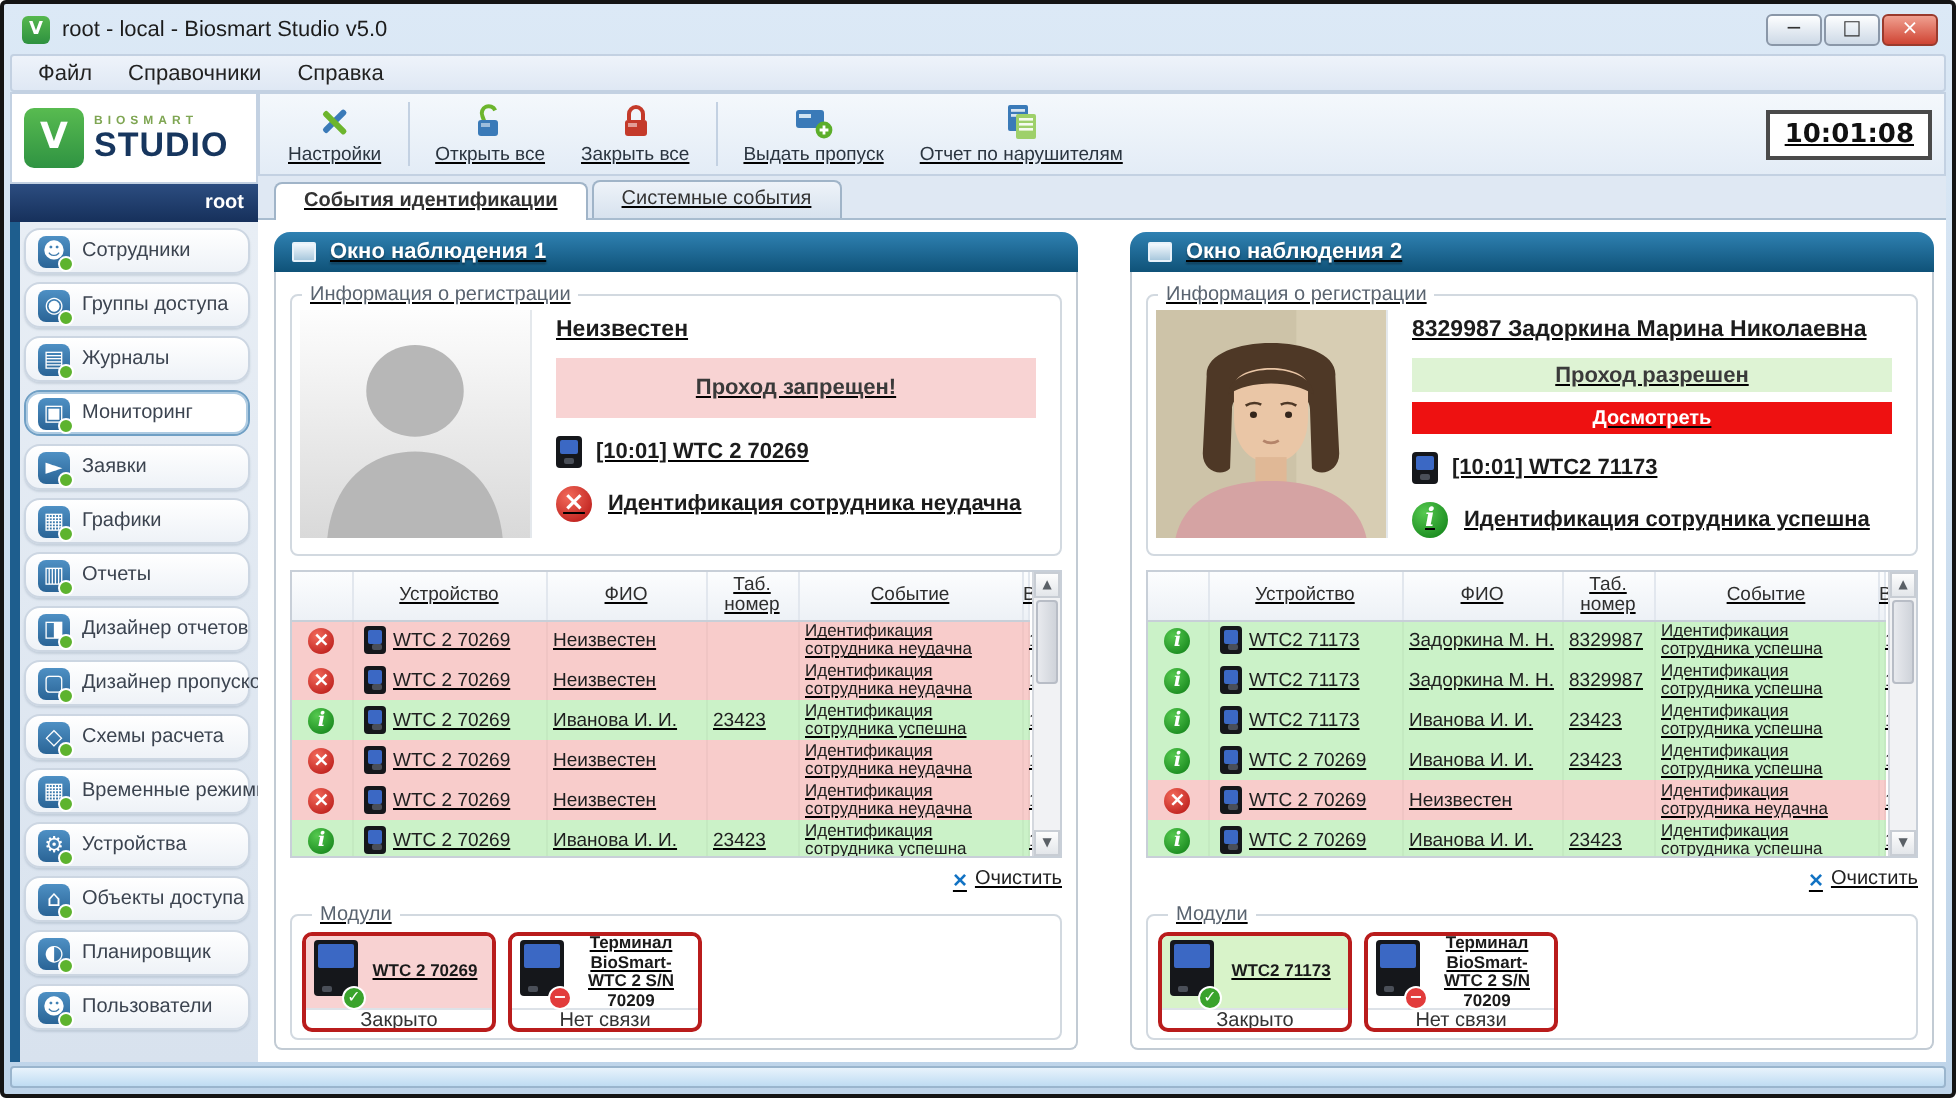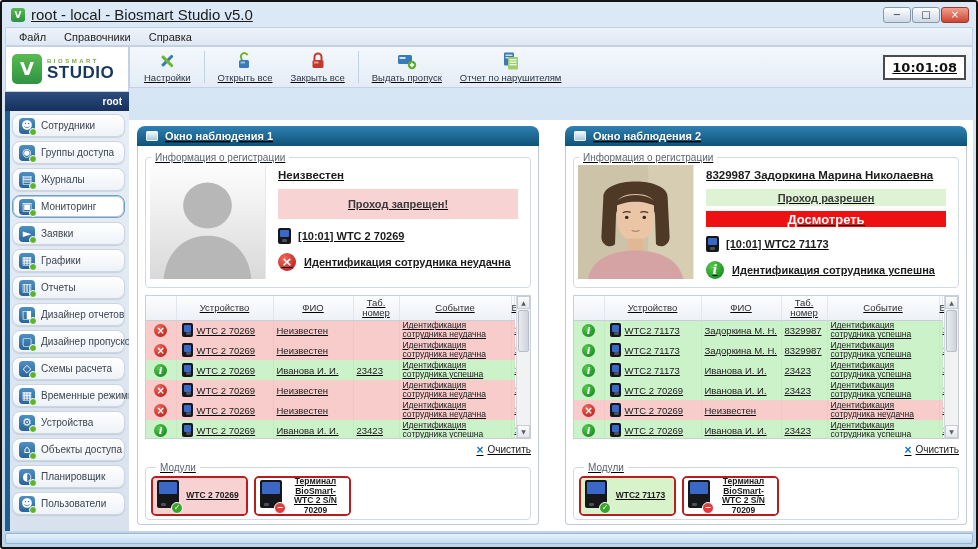--- a/index.html
+++ b/index.html
@@ -6,21 +6,21 @@
   html,body { width:978px; height:549px; overflow:hidden; background:#fff;
     font-family:"Liberation Sans","DejaVu Sans",sans-serif; }
   .app { width:978px; height:549px; border:2px solid #141414; border-radius:3px;
     background:linear-gradient(#dcE9f6,#bed4e9); padding:0 3px 3px; }
   .inner { height:100%; display:flex; flex-direction:column; }
 
   
   .titlebar { height:25px; display:flex; align-items:center; padding:0 4px 0 6px; gap:6px; }
   .title-ico { width:14px; height:14px; background:linear-gradient(#56b84e,#2e9140); border-radius:3px;
     color:#fff; font:bold 9px/14px "DejaVu Sans",sans-serif; text-align:center; }
-  .title-txt { font-size:15px; color:#1c1c1c; flex:1;text-decoration:underline; }
+  .title-txt { font-size:11px; color:#1c1c1c; flex:1; }
   .winbtns { display:flex; gap:1px; }
   .wbtn { width:28px; height:16px; border:1px solid #8a97a8; border-radius:3px;
     background:linear-gradient(#fdfeff,#cdd9e6); font:10px/14px "DejaVu Sans",sans-serif;
     text-align:center; color:#333; }
   .wbtn.close { background:linear-gradient(#f0a090,#cf4433); color:#fff; border-color:#9a3a2c; }
 
   
   .menubar { height:19px; background:linear-gradient(#eef3fa,#dfe8f4); border:1px solid #c3d1e2;
     border-radius:2px; display:flex; align-items:center; padding:6px 4px; }
   .menu-item { font-size:11px; color:#222; padding:0 9px; cursor:default; }
@@ -64,21 +64,21 @@
     font:bold 13px/15px "DejaVu Sans",sans-serif; color:#111; }
 
   
   .tabstrip { height:22px; padding:2px 0 0 8px; display:flex; gap:2px; background:#dfe8f3;
     border-bottom:1px solid #a8bccf; }
   .tab { padding:3px 14px 2px; font-size:10px; color:#333; border:1px solid #a0b4c8;
     border-bottom:none; border-radius:4px 4px 0 0; background:linear-gradient(#eef3f9,#d7e2ee); cursor:pointer; }
   .tab.active { background:#fff; font-weight:bold; position:relative; top:1px; }
 
   
-  .content { flex:1; min-height:0; background:#fff; display:flex; gap:26px; padding:6px 6px 6px 8px;margin-top:32px; }
+  .content { flex:1; min-height:0; background:#fff; display:flex; gap:26px; padding:6px 6px 6px 8px; }
   .panel { flex:1; min-width:0; display:flex; flex-direction:column; }
   .panel-hd { height:20px; border-radius:8px 8px 0 0; background:linear-gradient(#2f81b2,#0f5278);
     display:flex; align-items:center; gap:7px; padding:0 9px; }
   .win-ico { width:12px; height:10px; border:1px solid #e8f2fa; background:linear-gradient(#f2f8fd,#a9c8dd);
     border-radius:1px; }
   .panel-hd-title { color:#fff; font-size:11px; font-weight:bold; text-shadow:0 1px 1px rgba(0,0,0,.4); }
   .panel-bd { flex:1; min-height:0; border:1px solid #c2cbd4; border-top:none; border-radius:0 0 4px 4px;
     background:#fff; padding:6px 7px 4px; display:flex; flex-direction:column; }
 
   fieldset { border:1px solid #d2d9e0; border-radius:4px; }
@@ -87,21 +87,21 @@
   .info-fs { height:136px; }
   .info-row { display:flex; height:118px; padding:2px 4px; gap:0; }
   .photo { width:116px; height:114px; border-right:1px solid #e4e8ec; flex:0 0 auto; }
   .photo svg { width:100%; height:100%; display:block; }
   .info-right { flex:1; min-width:0; padding:2px 8px 0 12px; display:flex; flex-direction:column; }
   .person-name { font-size:11.5px; font-weight:bold; color:#1c1c1c; margin-top:2px; }
   .banner { margin-top:8px; height:26px; display:flex; align-items:center; justify-content:center;
     font-size:11px; font-weight:bold; color:#3a3a3a; }
   .banner.denied { background:#f8d3d3; height:30px; }
   .banner.allowed { background:#def3d4; }
-  .inspect { margin-top:5px; height:24px; background:#ee1111; color:#fff; font-size:13px; font-weight:bold;
+  .inspect { margin-top:5px; height:24px; background:#ee1111; color:#fff; font-size:10px; font-weight:bold;
     display:flex; align-items:center; justify-content:center; cursor:pointer; border:none; }
   .dev-line { margin-top:9px; display:flex; align-items:center; gap:7px;
     font-size:11px; font-weight:bold; color:#1c1c1c; }
   .status-line { margin-top:9px; display:flex; align-items:center; gap:8px;
     font-size:11px; font-weight:bold; color:#1c1c1c; }
 
   
   .dev { display:inline-block; width:13px; height:16px; background:#15171b; border-radius:2px;
     position:relative; flex:0 0 auto; }
   .dev::before { content:""; position:absolute; left:2px; top:2px; right:2px; height:7px;
@@ -341,20 +341,24 @@
                   <rect x="8.5" y="10.5" width="7" height="1.3" fill="#fff" opacity=".9"></rect>
                   <rect x="8.5" y="13" width="7" height="1.3" fill="#fff" opacity=".9"></rect>
                 </svg>
               </span>
             <span class="tbtn-label">Отчет по нарушителям</span>
           </div>
           <div class="tspace"></div>
           <div class="clock">10:01:08</div>
         </div>
 
+        <div class="tabstrip">
+          <span class="tab active">События идентификации</span>
+          <span class="tab">Системные события</span>
+        </div>
 
         <div class="content">
 
           <div class="panel">
             <div class="panel-hd">
               <span class="win-ico"></span>
               <span class="panel-hd-title">Окно наблюдения 1</span>
             </div>
             <div class="panel-bd">
               <fieldset class="info-fs">

